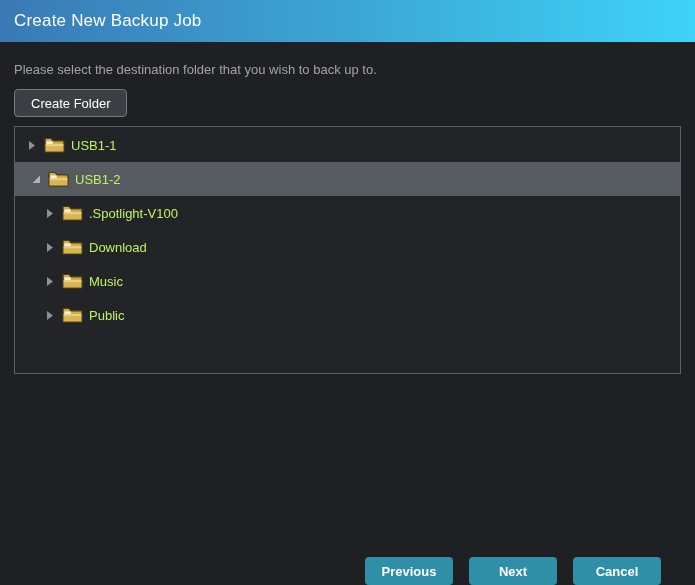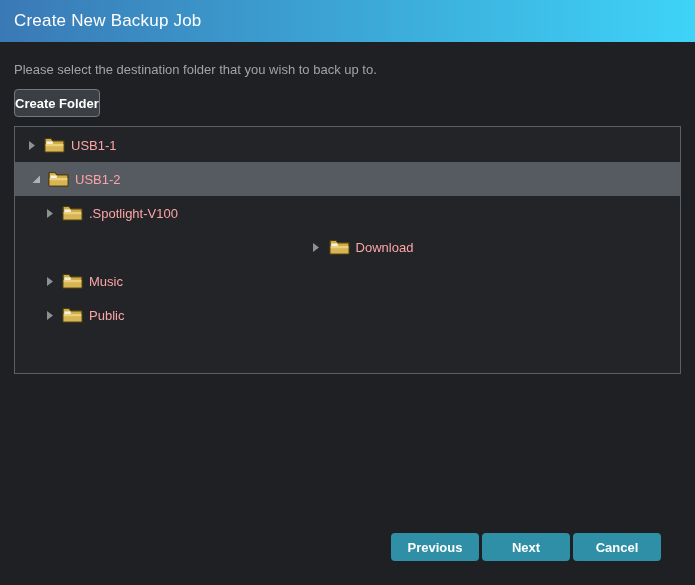--- a/index.html
+++ b/index.html
@@ -33,59 +33,59 @@
     letter-spacing:.2px;
   }
   .content{padding:0 14px;}
   .instruction{
     margin-top:20px;
     font-size:13px;color:#a3a3a3;
   }
   .create-folder-btn{
     margin-top:12px;
     height:28px;
-    padding:0 0;
+    padding:0 16px;
     background:var(--secondary-button-bg);
     border:1px solid var(--secondary-button-border);
     border-radius:4px;
     color:#fff;font-size:13px;
     font-family:inherit;
     cursor:pointer;
-    display:inline-flex;align-items:center;font-weight:bold;
+    display:inline-flex;align-items:center;
   }
   .tree-panel{
     margin-top:9px;
     width:667px;height:248px;
     border:1px solid var(--panel-border);
     background:var(--panel-bg);
     overflow:hidden;
     padding-top:1px;
   }
   .tree-row{
     height:34px;
     display:flex;align-items:center;
-    font-size:13px;color:#fca5a5;
+    font-size:13px;color:#bef264;
     cursor:pointer;
   }
   .tree-row.selected{background:var(--selected-row-bg);}
   .tree-row .expander{
     width:10px;height:10px;
     display:inline-flex;align-items:center;justify-content:center;
     margin-right:7px;
     flex:0 0 auto;
   }
   .tree-row .folder{
     margin-right:6px;
     flex:0 0 auto;
     display:inline-flex;
   }
   .footer{
     position:absolute;
-    right:34px;bottom:24px;
-    display:flex;gap:3px;
+    right:34px;bottom:0;
+    display:flex;gap:16px;
   }
   .action-btn{
     min-width:88px;height:28px;
     padding:0 14px;
     background:var(--primary-button-bg);
     border:none;border-radius:4px;
     color:#fff;font-size:13px;font-weight:bold;
     font-family:inherit;
     cursor:pointer;
   }
@@ -149,21 +149,21 @@
             <svg width="21" height="16" viewBox="0 0 21 16">
               <path d="M1 15 V1.5 h6.2 l1.4 2.3 H20 V15 Z" fill="#d2ac48" stroke="#4a3d12" stroke-width="0.9"></path>
               <rect x="2.4" y="4.4" width="6.4" height="2.6" fill="#f5f1e3"></rect>
               <path d="M1 7 H20 V15 H1 Z" fill="#e9d07a"></path>
               <path d="M1 9.2 H20 V15 H1 Z" fill="#d2ac48" opacity="0.75"></path>
               <path d="M1 15 V1.5 h6.2 l1.4 2.3 H20 V15 Z" fill="none" stroke="#4a3d12" stroke-width="0.9"></path>
             </svg>
           </span>
           <span>.Spotlight-V100</span>
         </div>
-        <div class="tree-row" style="padding-left: 30px; justify-content: center;">
+        <div class="tree-row" style="padding-left: 30px;">
           <span class="expander">
             <svg width="9" height="9" viewBox="0 0 9 9">
               <polygon points="1,0 7,4.5 1,9" fill="#8d9095"></polygon>
             </svg>
           </span>
           <span class="folder">
             <svg width="21" height="16" viewBox="0 0 21 16">
               <path d="M1 15 V1.5 h6.2 l1.4 2.3 H20 V15 Z" fill="#d2ac48" stroke="#4a3d12" stroke-width="0.9"></path>
               <rect x="2.4" y="4.4" width="6.4" height="2.6" fill="#f5f1e3"></rect>
               <path d="M1 7 H20 V15 H1 Z" fill="#e9d07a"></path>

